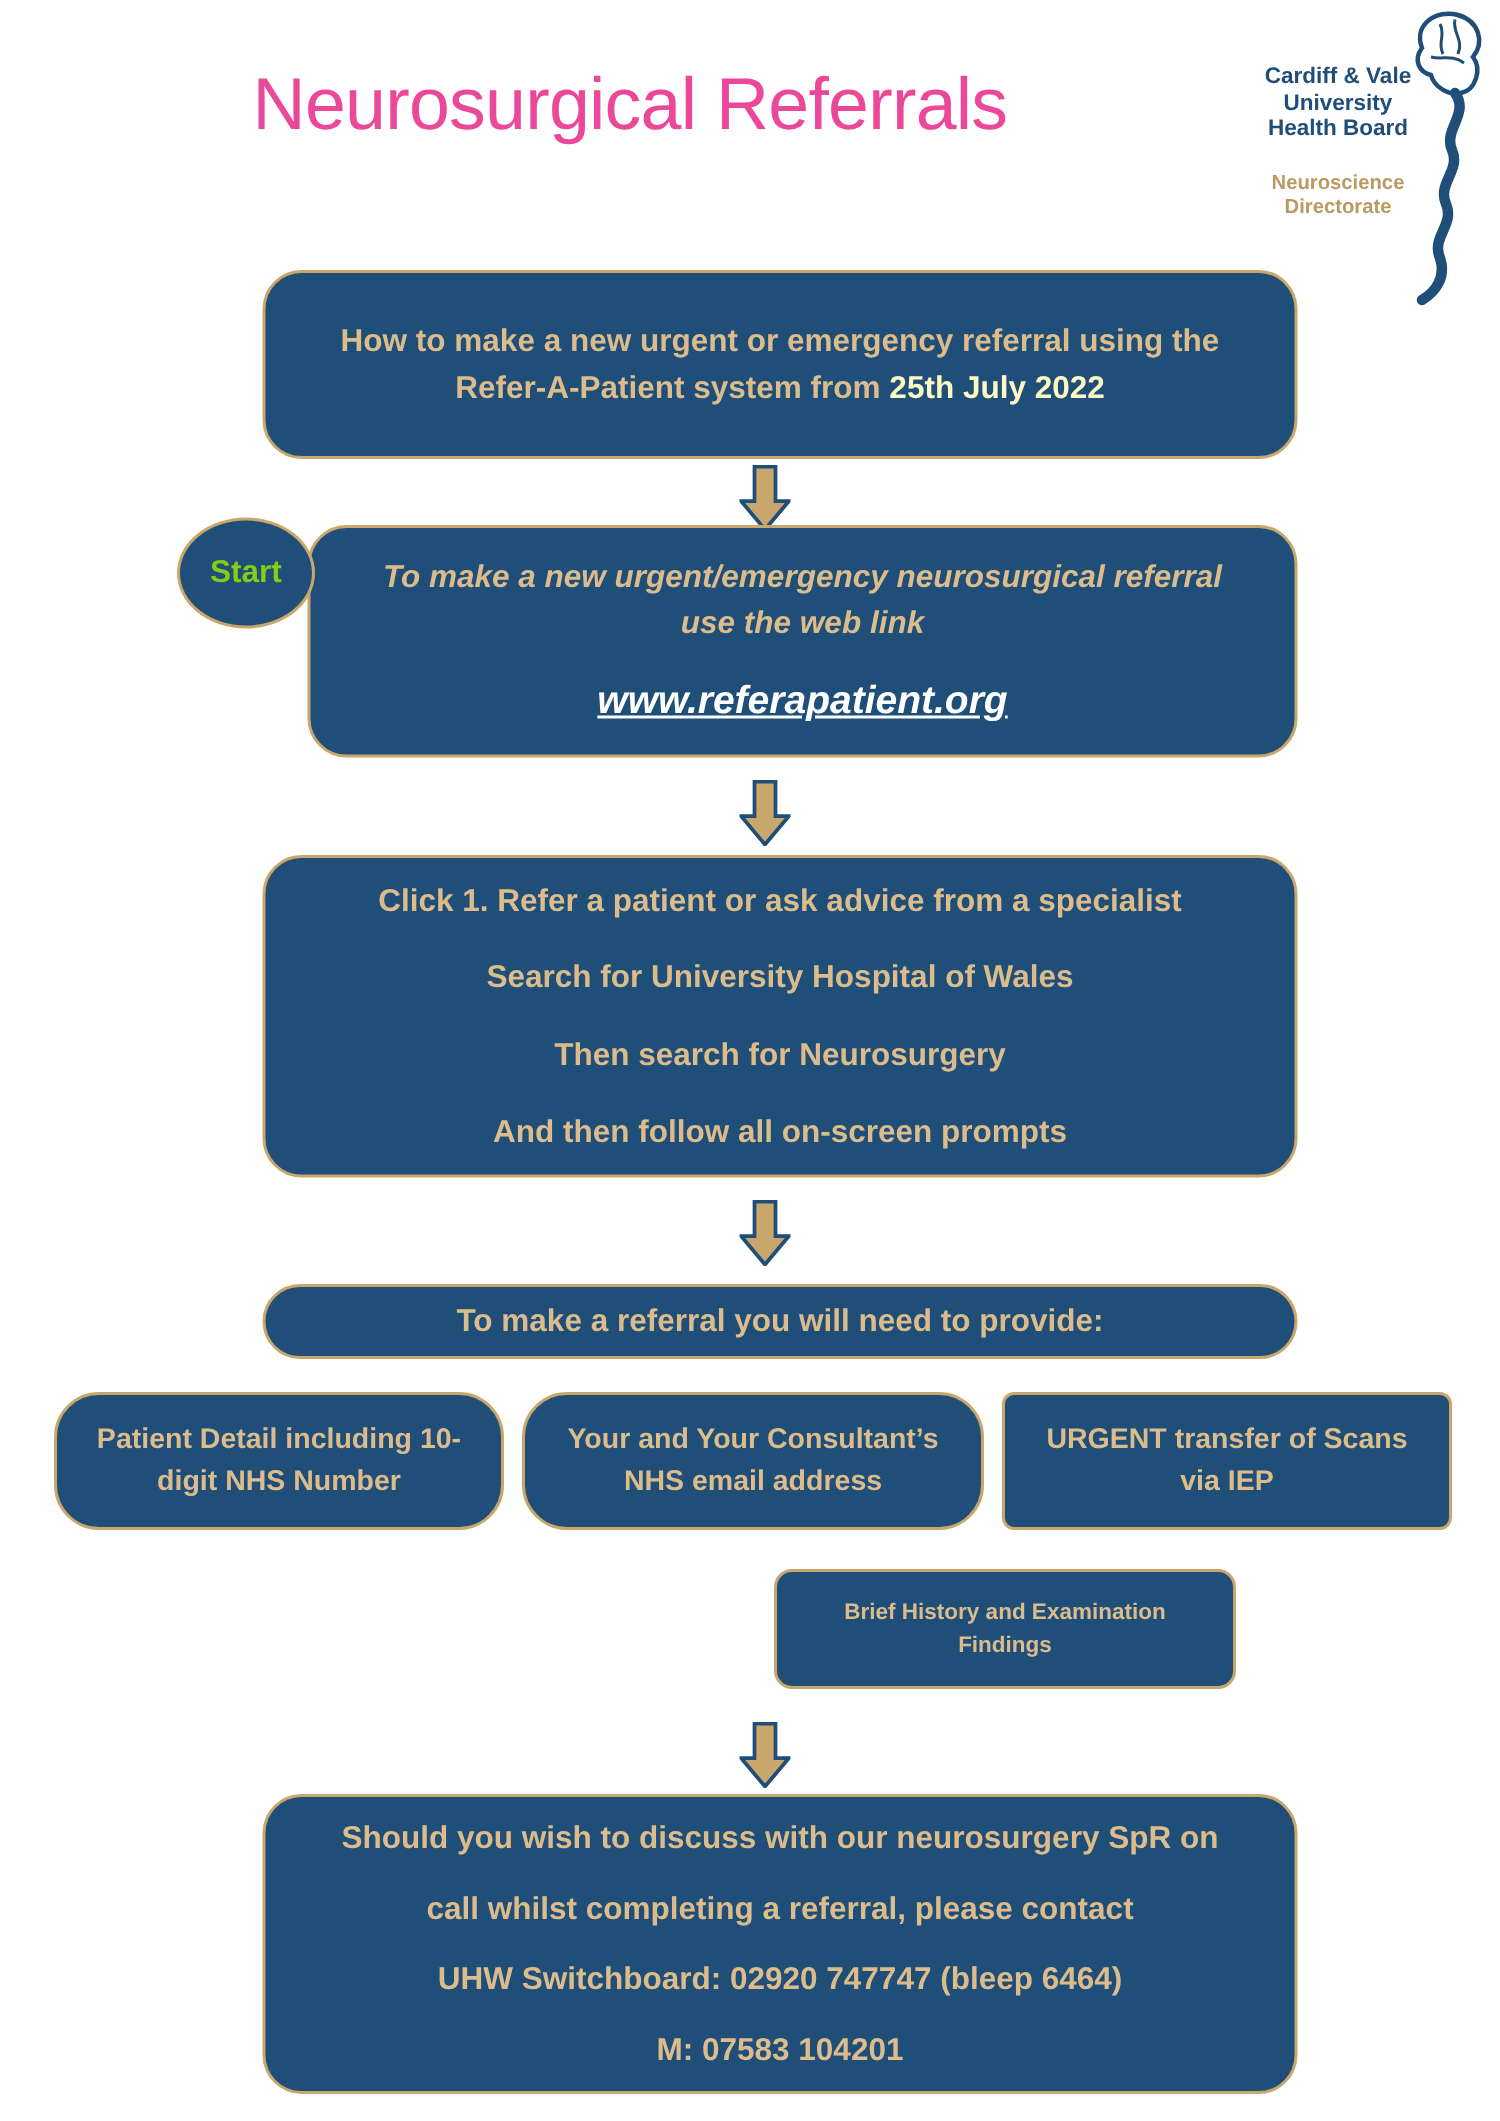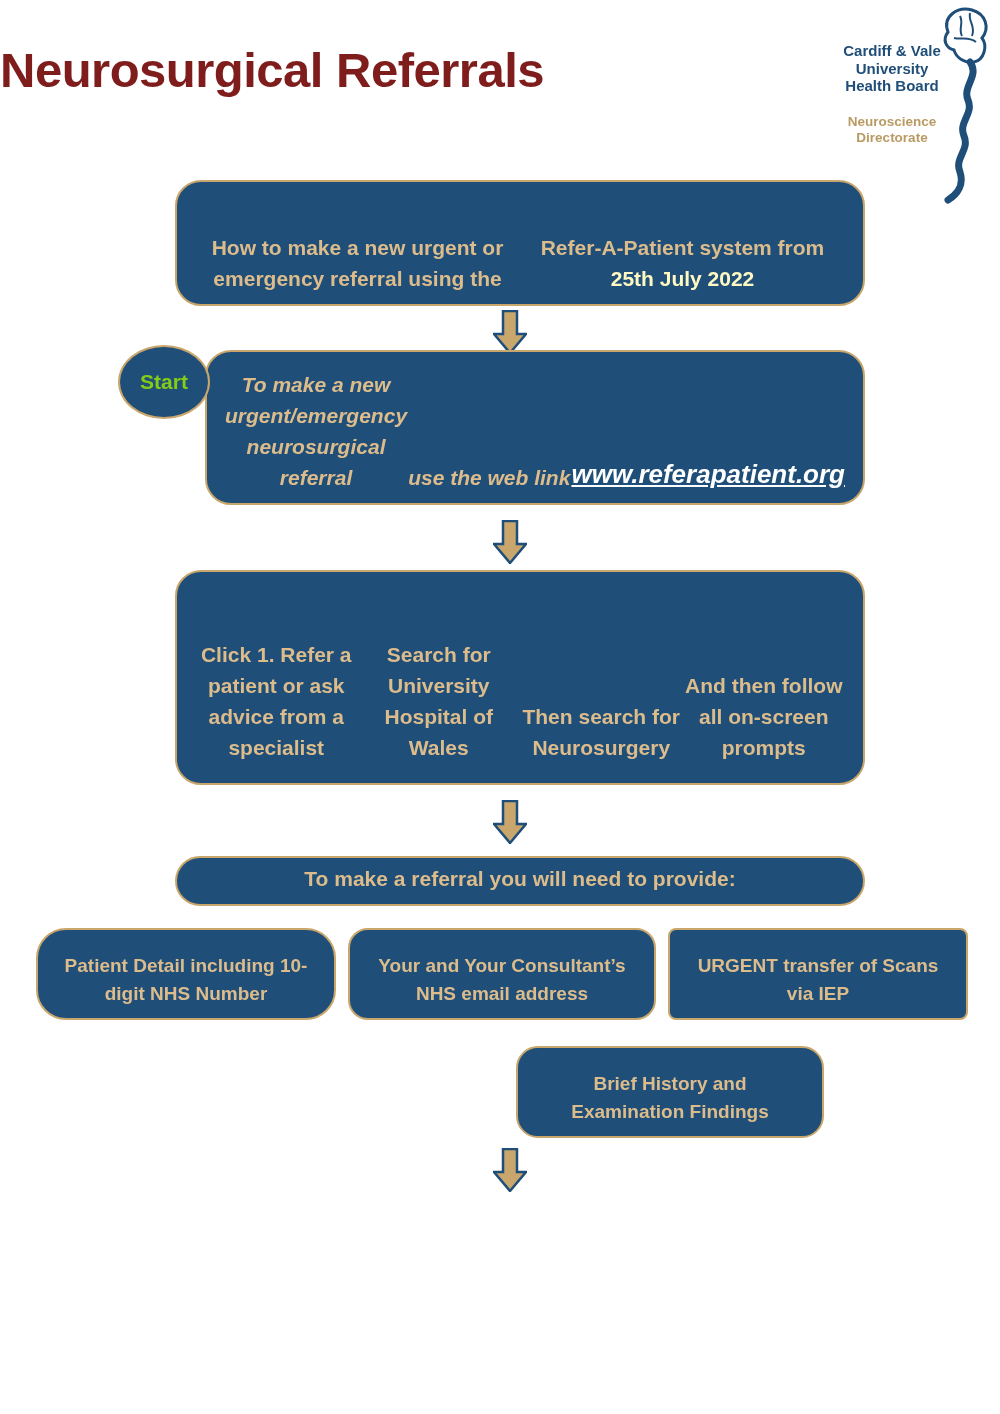--- a/index.html
+++ b/index.html
@@ -15,24 +15,24 @@
     height: 1414px;
     overflow: hidden;
   }
 
   
   .title {
     position: absolute;
     top: 42px;
     left: 0;
     width: 840px;
-    text-align: left;
+    text-align: center;
     font-size: 49px;
-    font-weight: bold;
-    color: #7f1d1d;
+    font-weight: normal;
+    color: #ec4899;
     letter-spacing: -0.5px;
   }
 
   .logo {
     position: absolute;
     top: 4px;
     right: 8px;
     width: 162px;
     height: 200px;
     background: #ffffff;
@@ -64,22 +64,22 @@
 
   
   .box {
     position: absolute;
     background: #1F4E79;
     border: 2px solid #C9A66B;
     border-radius: 26px;
     color: #DDBC8C;
     font-weight: bold;
     display: flex;
-    flex-direction: row;
-    align-items: flex-end;
+    flex-direction: column;
+    align-items: flex-start;
     justify-content: center;
     text-align: center;
     padding: 10px 18px;
     line-height: 1.48;
   }
   .box p { margin: 0; width: 100%; }
   .box .white { color: #fef9c3; }
   .box .link {
     color: #ffffff;
     text-decoration: underline;
@@ -114,24 +114,24 @@
   #arrow-1     { left: 493px; top: 310px; }
   #start-oval  { left: 118px; top: 345px;  width: 92px;  height: 74px; }
   #box-weblink { left: 205px; top: 350px;  width: 660px; height: 155px; font-size: 21px; font-style: italic; }
   #arrow-2     { left: 493px; top: 520px; }
   #box-steps   { left: 175px; top: 570px;  width: 690px; height: 215px; font-size: 21px; }
   #box-steps p { margin: 10px 0; }
   #arrow-3     { left: 493px; top: 800px; }
   #box-provide { left: 175px; top: 856px;  width: 690px; height: 50px;  font-size: 21px; }
 
   #box-pd      { left: 36px;  top: 928px;  width: 300px; height: 92px; font-size: 19px; border-radius: 30px; }
-  #box-email   { left: 348px; top: 928px;  width: 308px; height: 92px; font-size: 19px; border-radius: 20px; }
+  #box-email   { left: 348px; top: 928px;  width: 308px; height: 92px; font-size: 19px; border-radius: 30px; }
   #box-iep     { left: 668px; top: 928px;  width: 300px; height: 92px; font-size: 19px; border-radius: 8px; }
   #box-cmq     { left: 194px; top: 1046px; width: 310px; height: 92px; font-size: 19px; border-radius: 30px; }
-  #box-hist    { left: 516px; top: 1046px; width: 308px; height: 92px; font-size: 19px; border-radius: 22px; }
+  #box-hist    { left: 516px; top: 1046px; width: 308px; height: 80px; font-size: 15px; border-radius: 12px; }
 
   #arrow-4     { left: 493px; top: 1148px; }
   #box-contact { left: 175px; top: 1196px; width: 690px; height: 200px; font-size: 21px; }
   #box-contact p { margin: 8px 0; }
 </style>
 </head>
 <body>
 
 <div class="page">
 
@@ -199,14 +199,20 @@
     <p>URGENT transfer of Scans via IEP</p>
   </div>
   <div class="box" id="box-hist">
     <p>Brief History and Examination Findings</p>
   </div>
 
   <svg class="arrow" id="arrow-4" viewBox="0 0 34 44">
     <path d="M10 1 H24 V24 H33 L17 43 L1 24 H10 Z" fill="#C9A66B" stroke="#1F4E79" stroke-width="2.5"></path>
   </svg>
 
+  <div class="box" id="box-contact">
+    <p>Should you wish to discuss with our neurosurgery SpR on</p>
+    <p>call whilst completing a referral, please contact</p>
+    <p>UHW Switchboard: 02920 747747 (bleep 6464)</p>
+    <p>M: 07583 104201</p>
+  </div>
 
 </div>
 
 </body></html>

